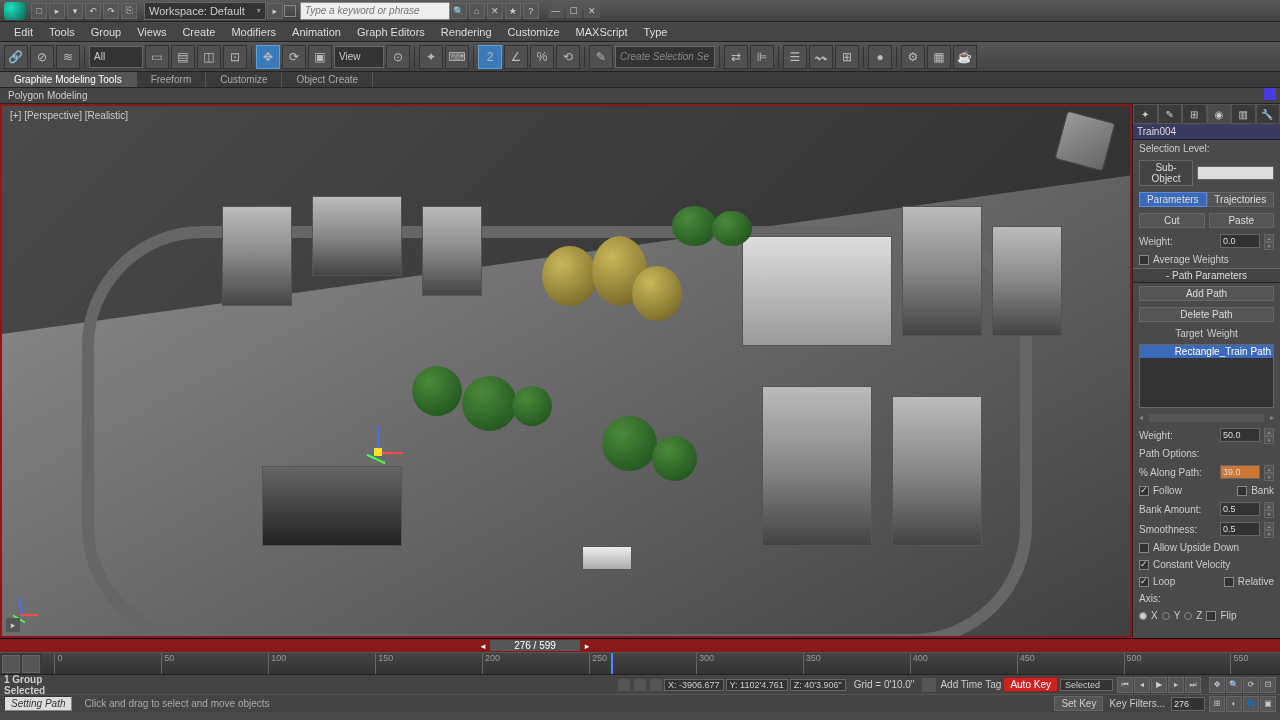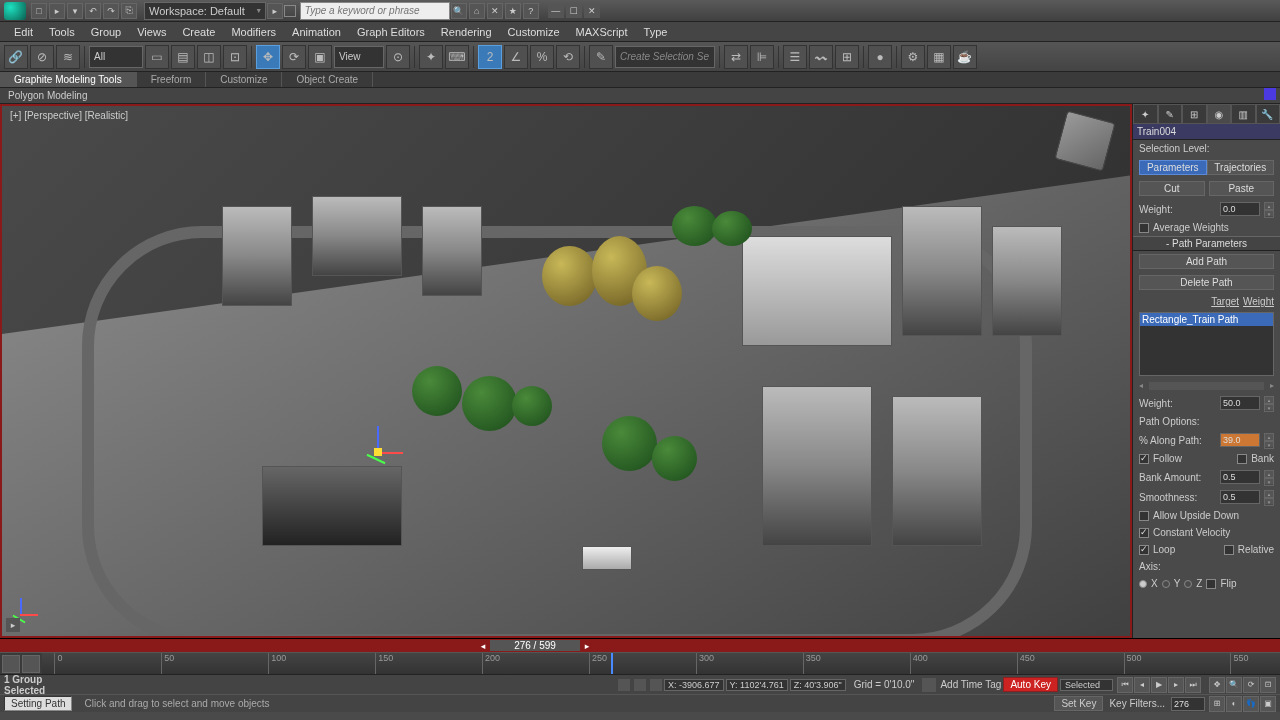--- a/index.html
+++ b/index.html
@@ -44,21 +44,21 @@
 .cmd-tabs div.active{background:#4a4a4a;}
 .cmd-head{background:#3a3a62;color:#ddd;padding:2px 4px;font-size:10px;border-bottom:1px solid #222;}
 .cmd-row{padding:3px 6px;font-size:10px;color:#ccc;display:flex;align-items:center;gap:4px;}
 .cmd-btn{background:#555;border:1px solid #666;padding:1px 6px;font-size:10px;color:#ddd;flex:1;text-align:center;}
 .cmd-btn.blue{background:#3a6ab8;border-color:#5a8ad8;}
 .cmd-input{background:#333;border:1px solid #666;height:14px;width:40px;color:#ddd;font-size:9px;padding:0 2px;}
 .cmd-spinner{width:10px;height:14px;background:#555;display:flex;flex-direction:column;}
 .cmd-spinner div{flex:1;border:1px solid #666;font-size:5px;text-align:center;color:#999;}
 .cmd-rollout{background:#444;border-top:1px solid #666;border-bottom:1px solid #222;padding:1px 4px;font-size:10px;color:#ddd;text-align:center;}
 .listbox{margin:2px 6px;height:64px;background:#333;border:1px solid #666;font-size:10px;overflow:hidden;}
-.listbox .sel{background:#3a6ab8;color:#fff;padding:1px 2px;}
+.listbox .sel{background:#3a6ab8;color:#fff;padding:1px 2px;text-align:right;}
 .checkbox{width:10px;height:10px;border:1px solid #888;display:inline-block;background:#333;position:relative;}
 .checkbox.checked::after{content:"✓";position:absolute;top:-2px;left:0;font-size:9px;color:#ddd;}
 .timeslider{height:14px;background:#8a1a1a;display:flex;align-items:center;border-top:1px solid #000;position:relative;}
 .ts-center{flex:1;text-align:center;font-size:10px;color:#fff;}
 .ts-arrow{width:14px;text-align:center;color:#fff;font-size:9px;}
 .timeline{height:22px;background:#3a3a3a;display:flex;align-items:flex-start;position:relative;border-top:1px solid #555;}
 .tl-icons{display:flex;gap:2px;padding:2px;}
 .tl-icons div{width:18px;height:18px;background:#555;border:1px solid #666;}
 .tl-ruler{flex:1;position:relative;height:100%;background:linear-gradient(#444,#333);}
 .tl-tick{position:absolute;top:0;font-size:9px;color:#999;border-left:1px solid #666;height:100%;padding-left:2px;}
@@ -66,21 +66,21 @@
 .statusbar{height:20px;background:#444;display:flex;align-items:center;font-size:10px;border-top:1px solid #222;}
 .status-left{width:80px;padding:7px 4px;font-weight:bold;}
 .coords{display:flex;gap:2px;margin-left:auto;}
 .coords span{background:#333;border:1px solid #666;padding:0 3px;font-size:9px;}
 .autokey{background:#cc2222;color:#fff;padding:1px 6px;font-size:10px;margin:0 2px;border:1px solid #882222;}
 .setkey{background:#555;padding:1px 6px;font-size:10px;border:1px solid #666;}
 .sel-combo{background:#333;border:1px solid #666;padding:0 12px 0 4px;font-size:9px;}
 .play-btns{display:flex;gap:1px;margin:0 4px;}
 .play-btns div{width:16px;height:16px;background:#555;border:1px solid #666;display:flex;align-items:center;justify-content:center;font-size:8px;}
 .prompt{height:18px;background:#444;display:flex;align-items:center;font-size:10px;border-top:1px solid #555;}
-.prompt-box{background:#ddd;color:#333;padding:1px 6px;margin:0 4px;font-size:10px;border:1px inset #888;}
+.prompt-box{background:#ddd;color:#333;padding:1px 6px;margin:0 4px;font-size:10px;border:1px inset #888;font-style:italic;}
 .sep{width:1px;height:22px;background:#333;margin:0 2px;}
 </style>
 </head>
 <body>
 
 <div class="titlebar">
   <div class="logo"></div>
   <div class="tb-btn">□</div>
   <div class="tb-btn">▸</div>
   <div class="tb-btn">▾</div>
@@ -219,20 +219,24 @@
       <div>✦</div>
       <div>✎</div>
       <div>⊞</div>
       <div class="active">◉</div>
       <div>▥</div>
       <div>🔧</div>
     </div>
     <div class="cmd-head">Train004</div>
     <div style="width:12px;height:12px;background:#4a3ae0;position:absolute;right:4px;margin-top:-16px;"></div>
     <div class="cmd-row">Selection Level:</div>
+    <div class="cmd-row">
+      <div class="cmd-btn" style="flex:0 0 54px;background:#444;">Sub-Object</div>
+      <div class="cmd-input" style="flex:1;background:#ddd;"></div>
+    </div>
     <div class="cmd-row" style="gap:0;">
       <div class="cmd-btn blue">Parameters</div>
       <div class="cmd-btn">Trajectories</div>
     </div>
     <div class="cmd-row">
       <div class="cmd-btn">Cut</div>
       <div class="cmd-btn">Paste</div>
     </div>
     <div class="cmd-row">
       <span style="flex:1">Weight:</span>
@@ -246,21 +250,21 @@
       <span class="checkbox"></span>
       <span>Average Weights</span>
     </div>
     <div class="cmd-rollout">- <span>Path Parameters</span></div>
     <div class="cmd-row">
         <div class="cmd-btn">Add Path</div>
       </div>
     <div class="cmd-row">
         <div class="cmd-btn">Delete Path</div>
       </div>
-    <div class="cmd-row" style="justify-content:flex-end;text-decoration:underline;">
+    <div class="cmd-row" style="justify-content:center;">
       <span>Target</span>
       <span>Weight</span>
     </div>
     <div class="listbox">
       <div class="sel">Rectangle_Train Path</div>
     </div>
     <div class="cmd-row" style="font-size:8px;justify-content:space-between;color:#888;">
       <span>◂</span>
       <span style="flex:1;background:#555;height:8px;margin:0 2px;"></span>
       <span>▸</span>

